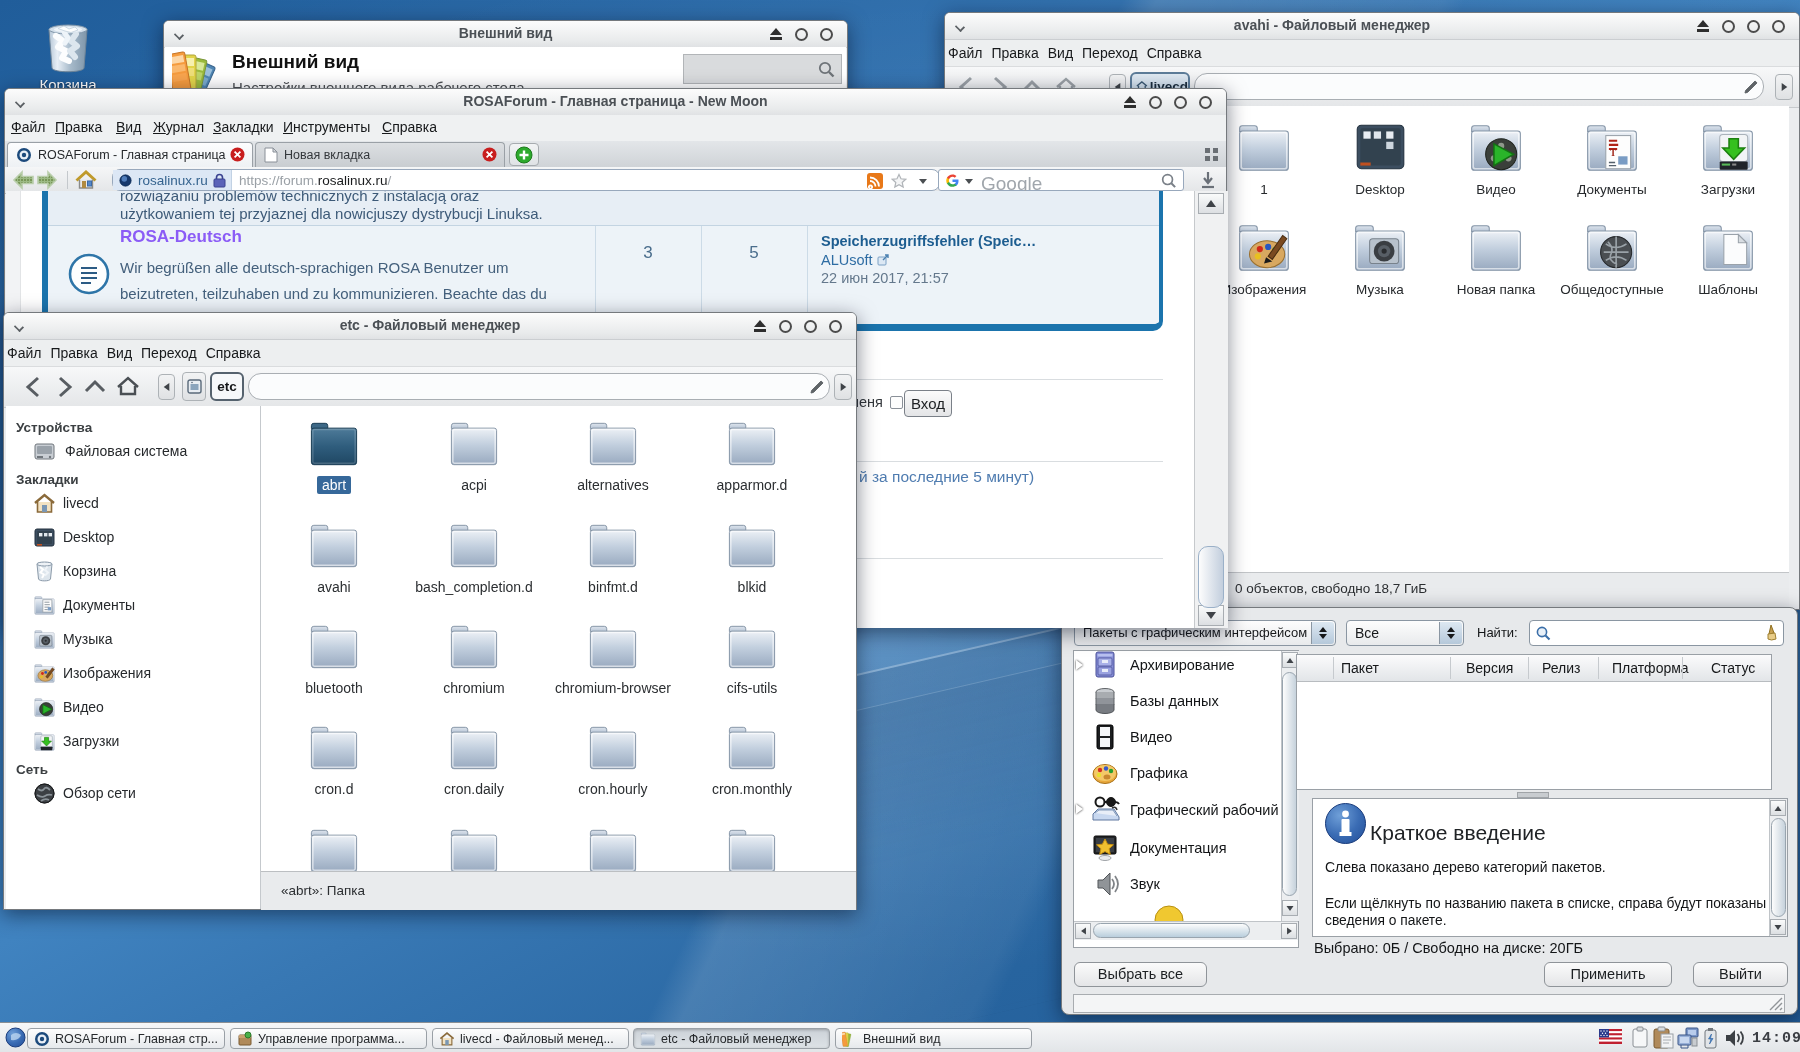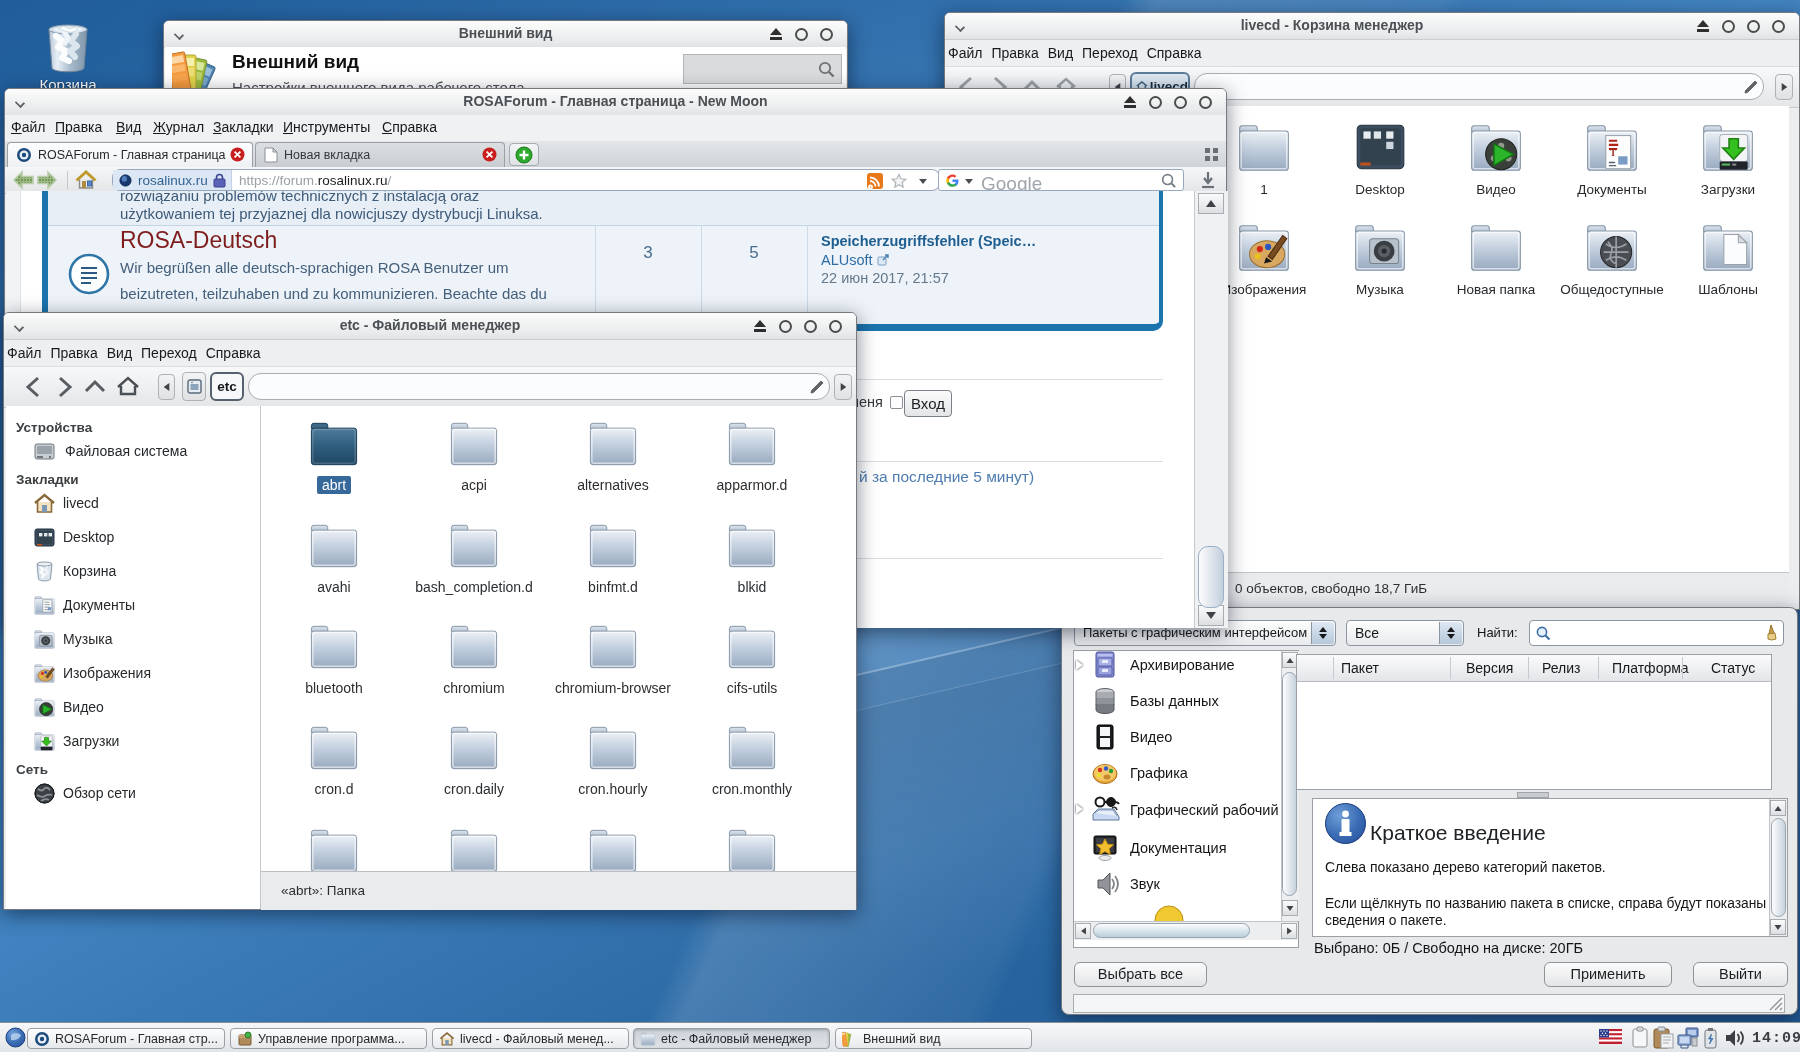--- a/index.html
+++ b/index.html
@@ -149,21 +149,21 @@
   <svg class="abs" style="right:5px;top:5px" width="19" height="19" viewBox="0 0 19 19">
         <circle cx="8" cy="8" r="5.2" fill="none" stroke="#6e7378" stroke-width="1.8"></circle>
         <line x1="12" y1="12" x2="16.5" y2="16.5" stroke="#6e7378" stroke-width="2.4"></line>
       </svg>
  </div>
 </div>
 
 <div class="win" style="left:944px;top:12px;width:856px;height:598px">
  <div class="tbar">
       <div class="chev"></div>
-      <div class="ttl" style="right:80px">livecd - Корзина менеджер</div>
+      <div class="ttl" style="right:80px">avahi - Файловый менеджер</div>
   <div class="wbtns">
         <div class="wej"></div>
         <div class="wc"></div>
         <div class="wc"></div>
         <div class="wc"></div>
       </div>
     </div>
  <div class="mbar">
       <span style="margin-left:3px">Файл</span>
       <span>Правка</span>
@@ -547,21 +547,21 @@
  <div class="abs" style="left:1px;top:102px;width:1188px;height:437px;background:#fff;overflow:hidden">
   <div class="abs" style="left:0;top:0;width:14px;height:437px;background:#f2f3f5;border-right:1px solid #e2e4e6"></div>
   <div class="abs" style="left:36px;top:0;width:1121px;border-left:6px solid #1b74ad;border-right:4px solid #1b74ad;border-bottom:7px solid #1b74ad;border-radius:0 0 10px 10px;height:140px;box-sizing:border-box;background:#e9f0f6;overflow:hidden">
    <div class="abs" style="left:0;top:0;width:100%;height:34px;background:#e7eef5;border-bottom:1px solid #c3d4e2"></div>
    <div class="abs" style="left:0;top:35px;width:100%;height:98px;background:#edf3f8"></div>
    <div class="abs" style="left:72px;top:-4px;font-size:15px;color:#3d5a78;line-height:17.5px">rozwiązaniu problemów technicznych z instalacją oraz<br>użytkowaniem tej przyjaznej dla nowicjuszy dystrybucji Linuksa.</div>
    <svg class="abs" style="left:20px;top:62px" width="42" height="42" viewBox="0 0 42 42">
           <circle cx="21" cy="21" r="19" fill="#fdfefe" stroke="#2e75a8" stroke-width="2.6"></circle>
           <path d="M13 15 h16 M13 20 h16 M13 25 h16 M13 30 h10" stroke="#2b5b84" stroke-width="2.2"></path>
         </svg>
-   <div class="abs" style="left:72px;top:36px;font-size:23px;font-weight:400;color:#7f1d1d">ROSA-Deutsch</div>
+   <div class="abs" style="left:72px;top:36px;font-size:17px;font-weight:700;color:#8b5cf6">ROSA-Deutsch</div>
    <div class="abs" style="left:72px;top:64px;font-size:15px;color:#44607c;line-height:26px">Wir begrüßen alle deutsch-sprachigen ROSA Benutzer um<br>beizutreten, teilzuhaben und zu kommunizieren. Beachte das du<br>hier direkt mit den Entwicklern kommunizierst. Diese freuen sich zu<br>helfen und einige deiner Fragen zu beantworten.</div>
    <div class="abs" style="left:547px;top:35px;width:1px;height:98px;background:#ccdbe7"></div>
    <div class="abs" style="left:653px;top:35px;width:1px;height:98px;background:#ccdbe7"></div>
    <div class="abs" style="left:759px;top:35px;width:1px;height:98px;background:#ccdbe7"></div>
    <div class="abs" style="left:547px;top:52px;width:106px;text-align:center;font-size:17px;color:#4a6d8c">3</div>
    <div class="abs" style="left:653px;top:52px;width:106px;text-align:center;font-size:17px;color:#4a6d8c">5</div>
    <div class="abs" style="left:773px;top:42px;font-size:14.5px;font-weight:700;color:#1d5d90">Speicherzugriffsfehler (Speic…</div>
    <div class="abs" style="left:773px;top:61px;font-size:14.5px;color:#2d6ca3">ALUsoft <svg width="12" height="12" viewBox="0 0 12 12" style="vertical-align:-1px">
             <rect x="1" y="3" width="8" height="8" rx="1" fill="#dce8f4" stroke="#7aa0c4"></rect>
             <path d="M6 6 L11 1 M8 1 h3 v3" stroke="#4a80b0" stroke-width="1.4" fill="none"></path>

